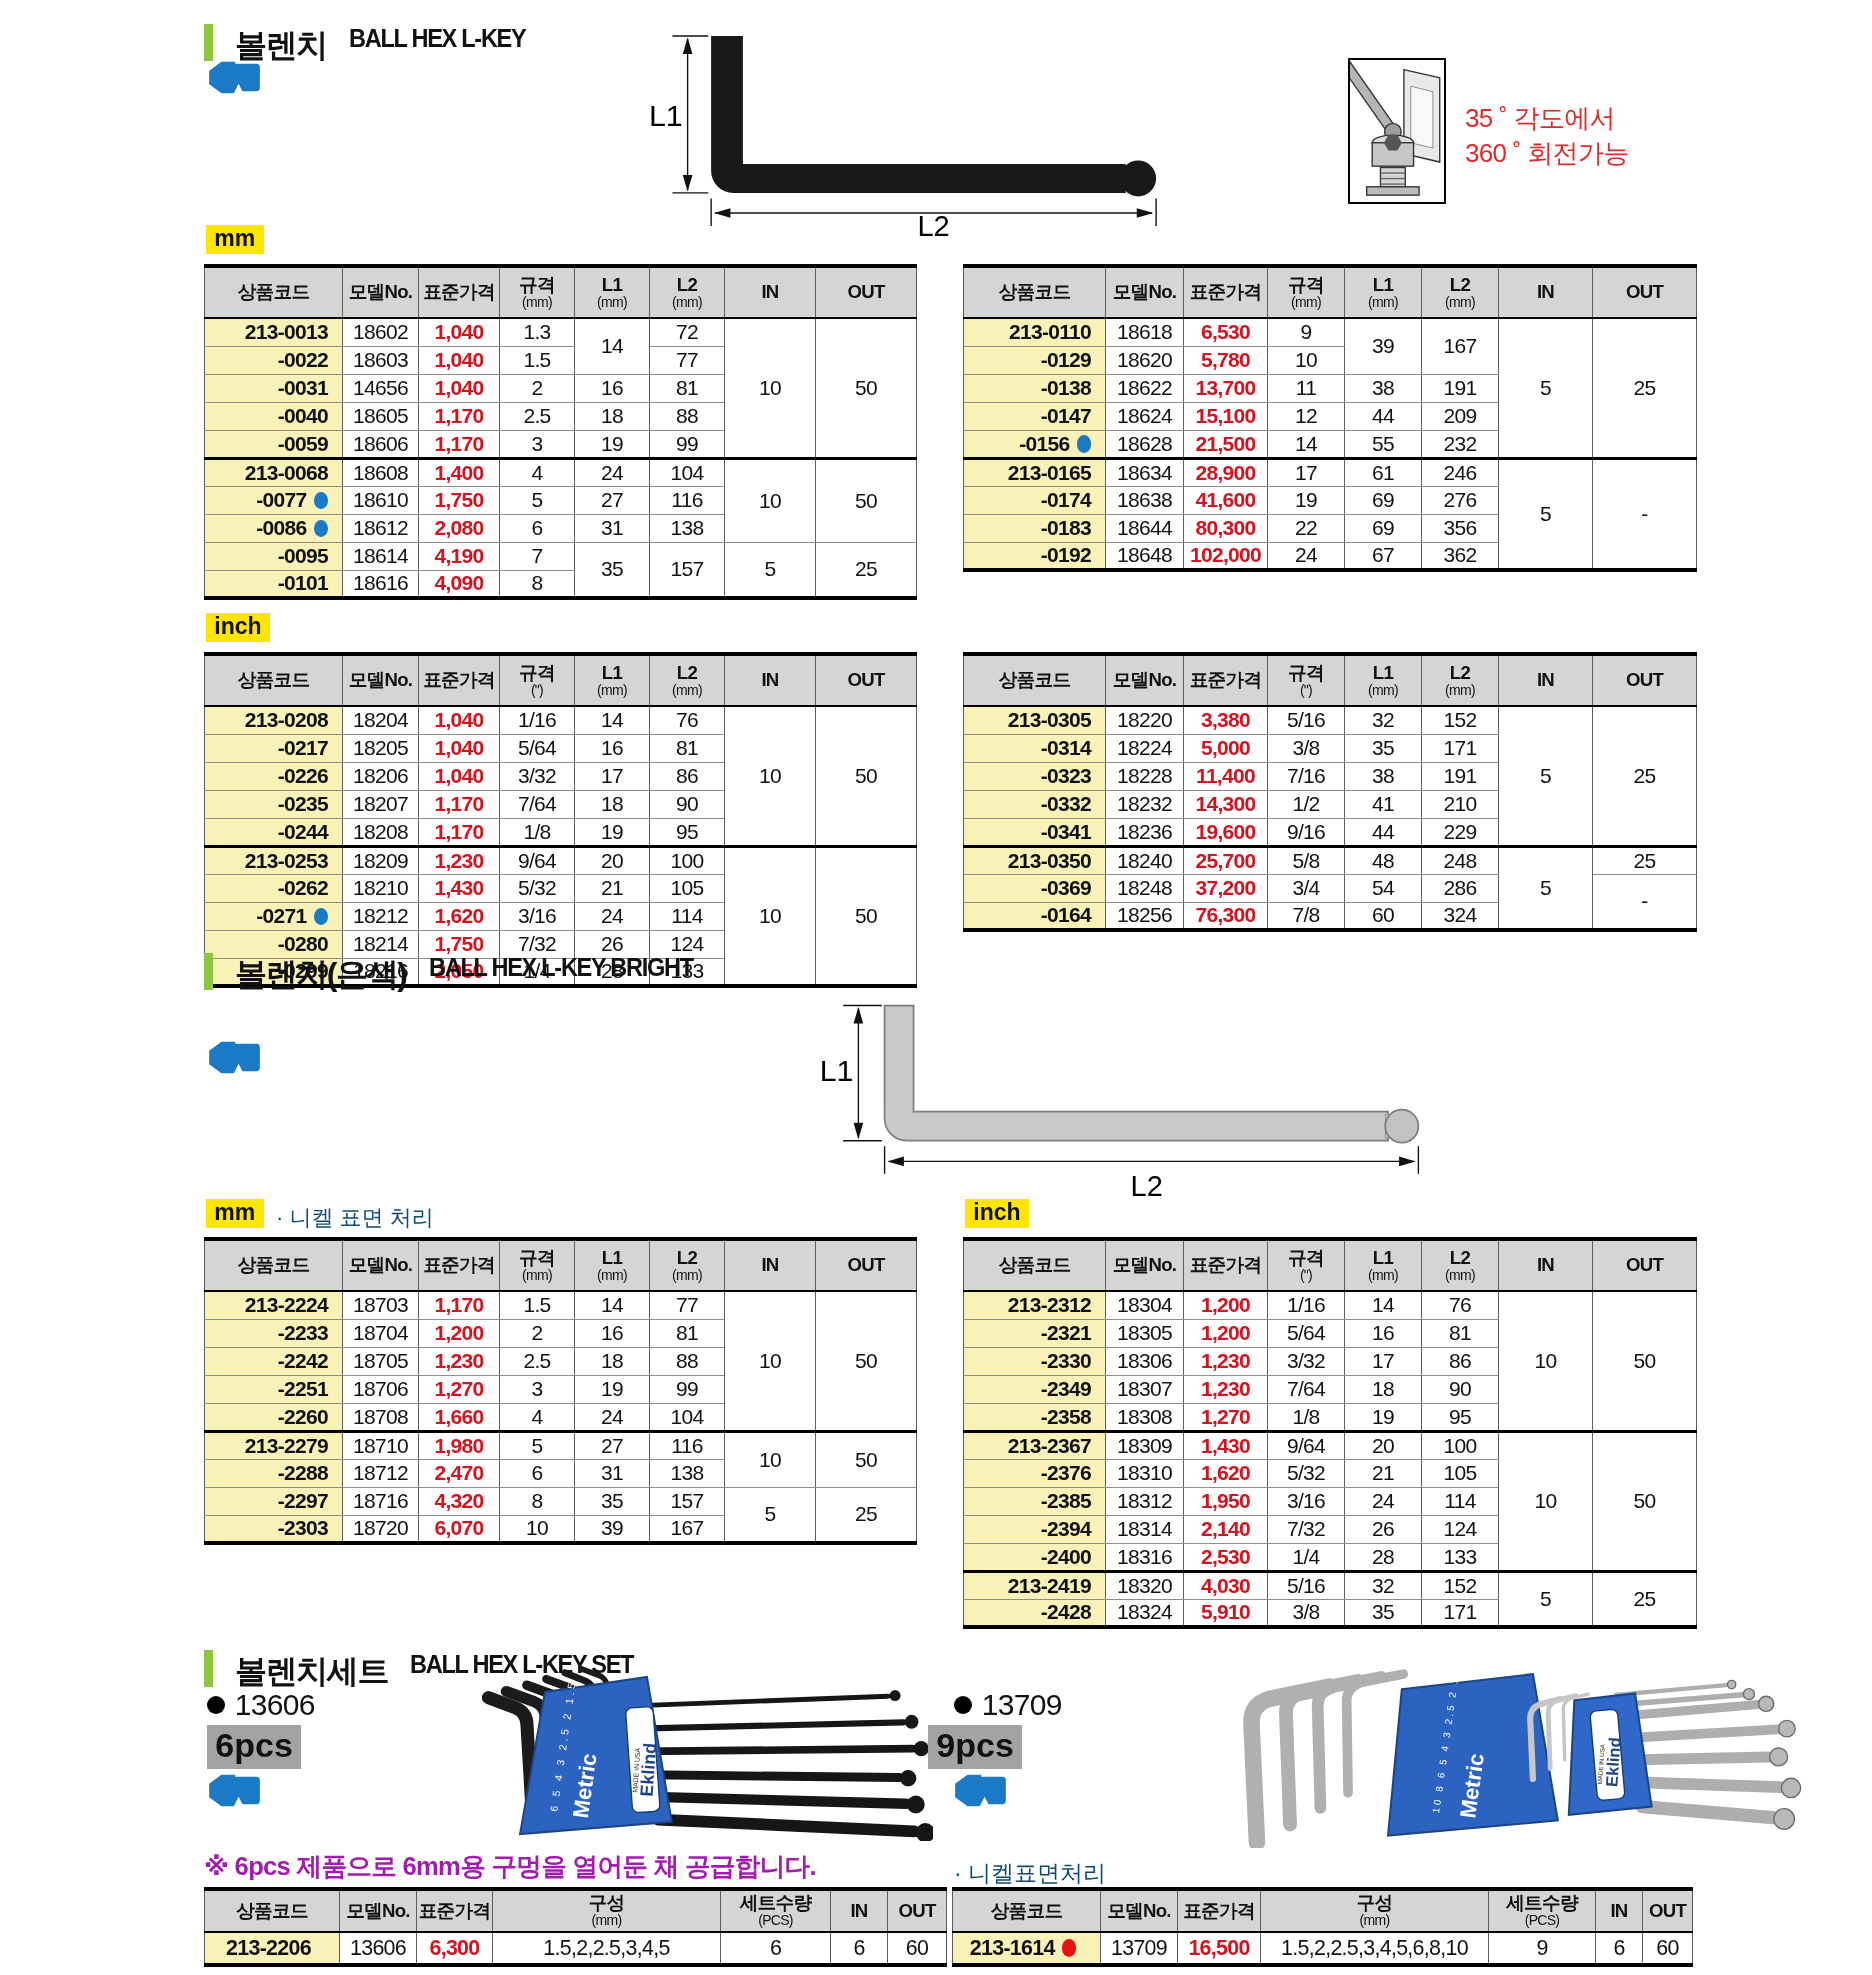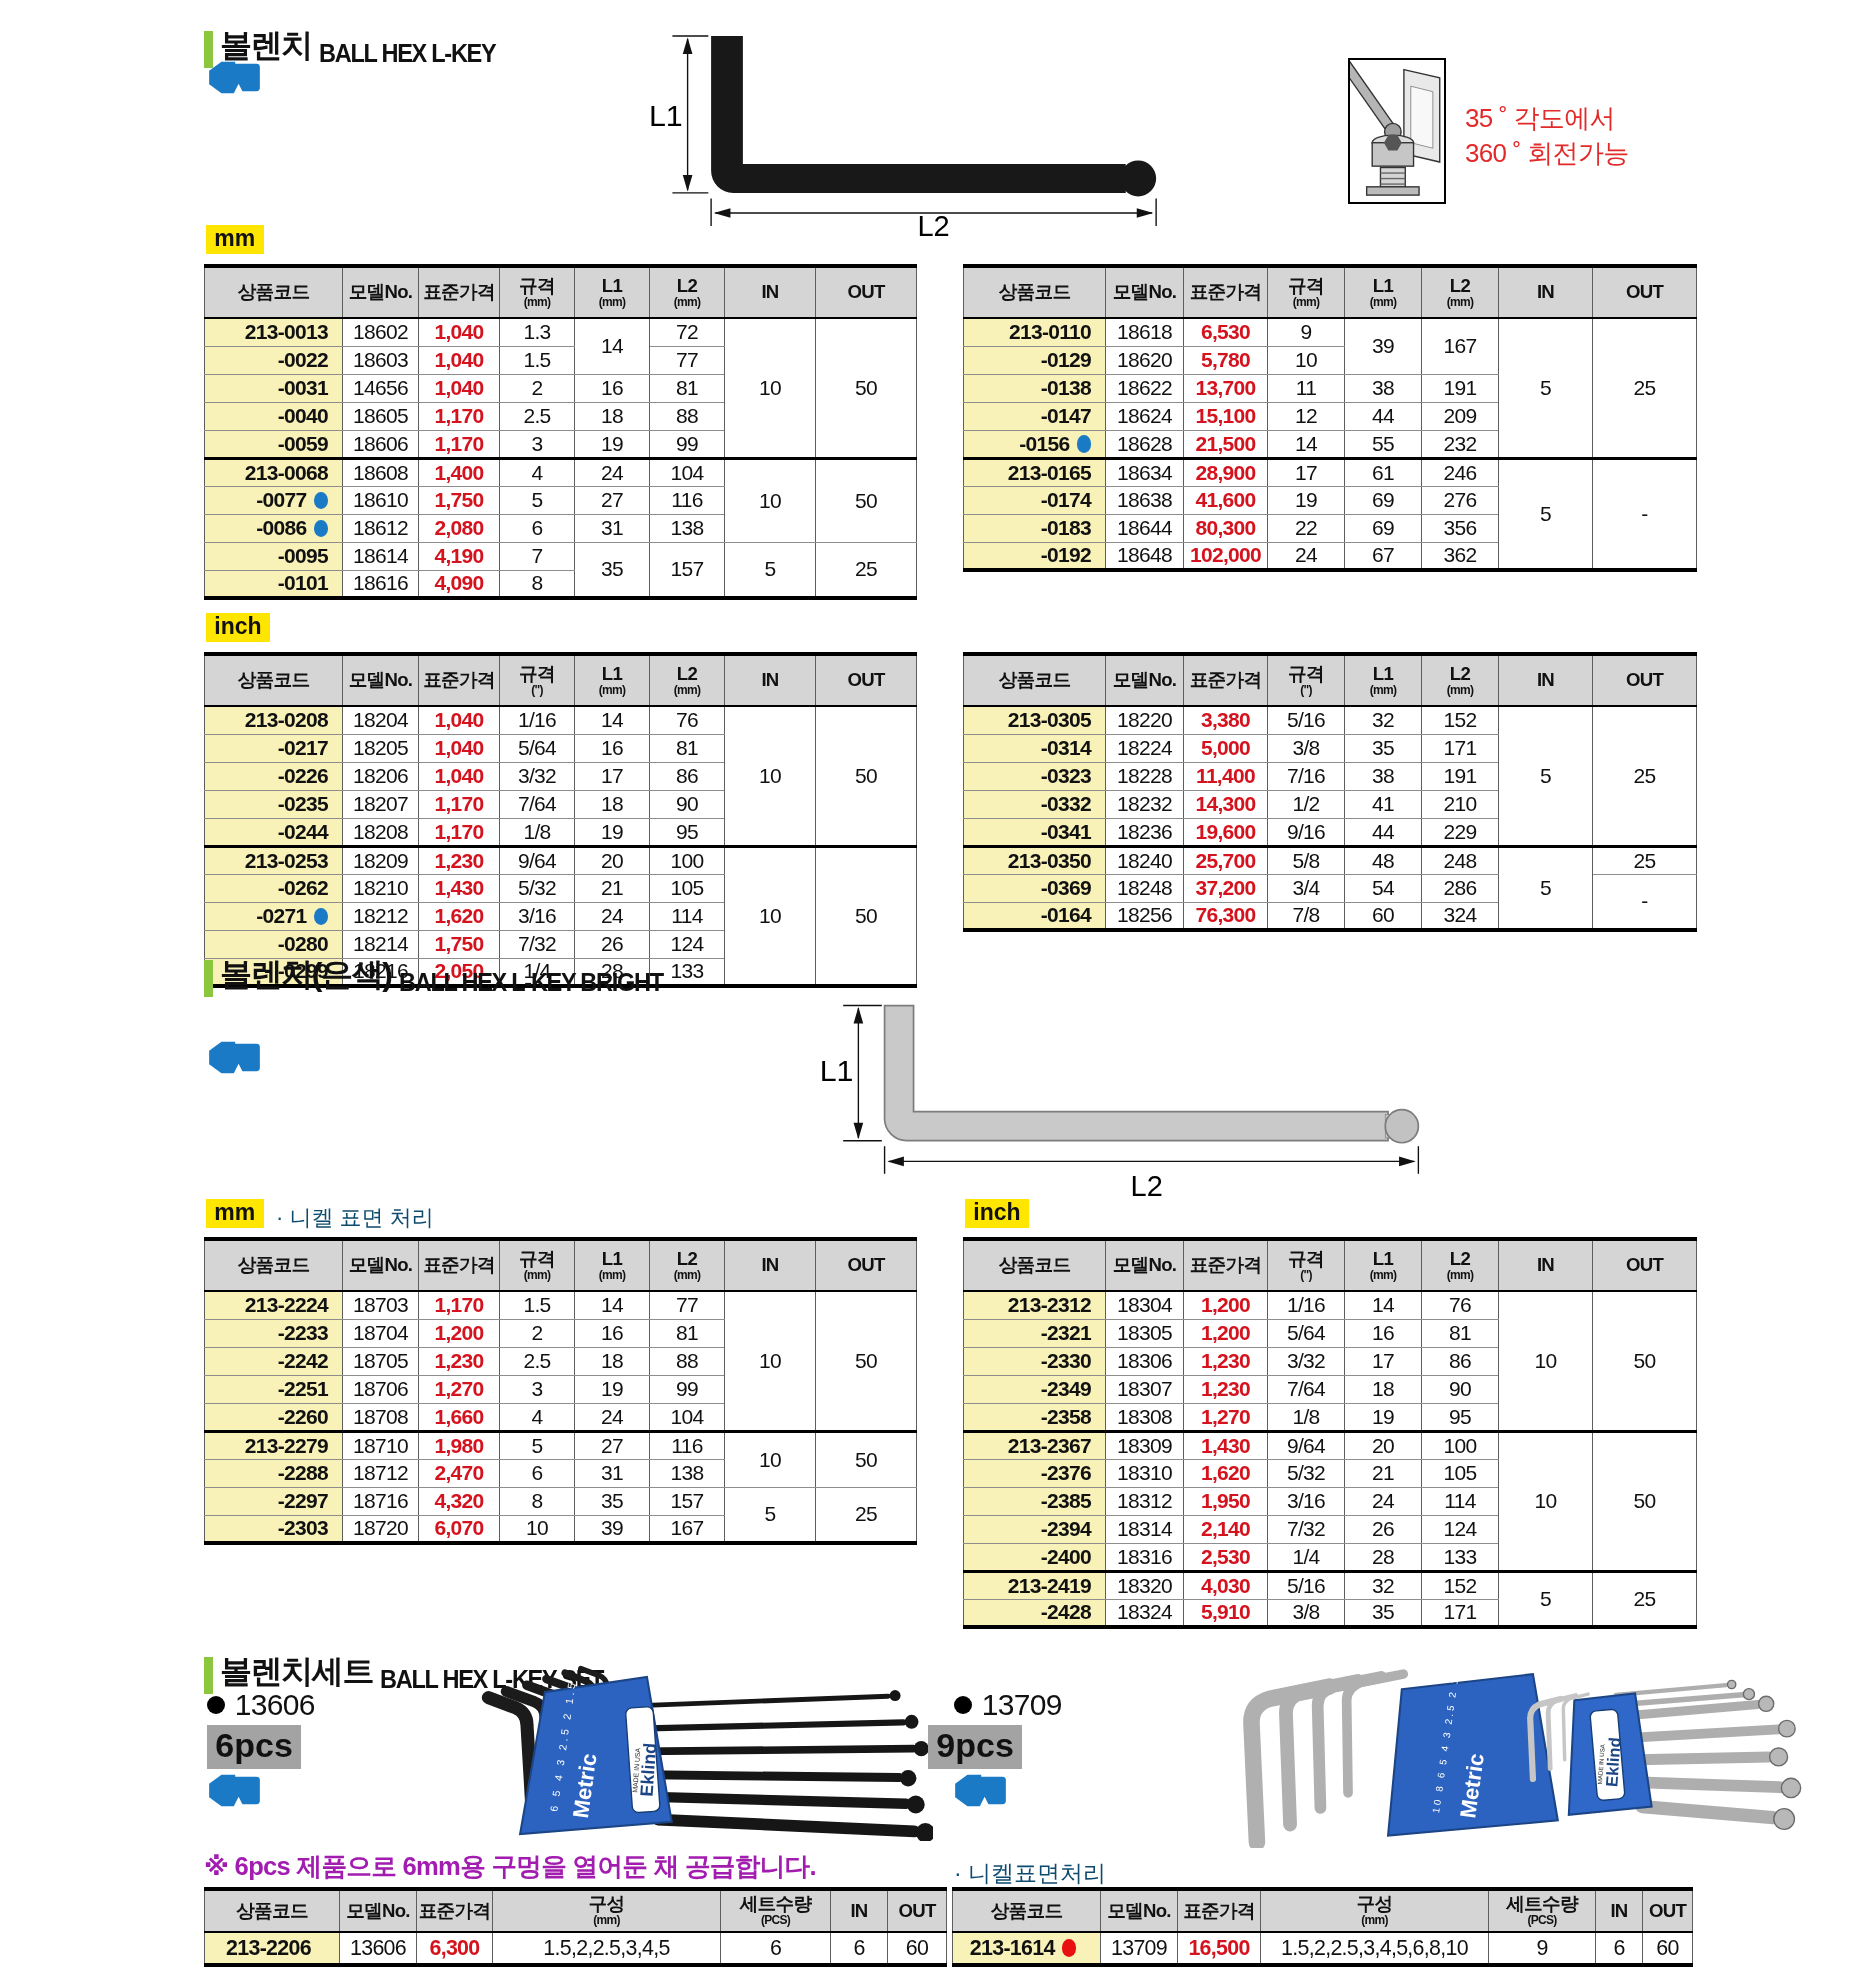--- a/index.html
+++ b/index.html
@@ -1,41 +1,41 @@
 <!DOCTYPE html>
 <html style="font-size:11px"><head>
 <meta charset="utf-8">
 <style>
   *{margin:0;padding:0;box-sizing:border-box}
   html,body{background:#fff}
   body{width:1873px;height:1975px;position:relative;font-family:"Liberation Sans","DejaVu Sans",sans-serif;color:#111;overflow:hidden}
   .abs{position:absolute}
 
   
-  .sec-header{display:flex;align-items:flex-end;gap:7px}
+  .sec-header{display:flex;align-items:flex-start;gap:22px}
   .gbar{width:9px;height:37px;background:#8cc63e}
   .tko{font-size:32px;font-weight:bold;letter-spacing:-1.4px;white-space:nowrap}
   .ten{font-size:25.6px;font-weight:bold;letter-spacing:-1.4px;white-space:nowrap;display:inline-block;transform:scaleX(.92);transform-origin:left center}
 
   
   .ylab{display:inline-block;background:#ffe600;font-size:23px;font-weight:bold;padding:1.4px 8.3px 3.5px;line-height:1.05}
 
   .note-plain{font-size:22px;color:#0c4a6e;white-space:nowrap}
   .warn-red{font-size:25.6px;font-weight:bold;color:#a21caf;letter-spacing:-0.7px;white-space:nowrap}
   .rot-text{font-size:26px;color:#e22a2a;line-height:1.35;white-space:nowrap;letter-spacing:-0.7px}
 
   .bullet{font-size:30px;letter-spacing:-0.7px;display:flex;align-items:center;gap:9.7px}
   .bullet .bdot-black{width:18px;height:18px;border-radius:50%;background:#000;display:inline-block}
   .pcs{display:inline-block;background:#a3a3a3;font-size:34px;font-weight:bold;padding:1.4px 8.3px 3.5px}
 
   
   table{border-collapse:collapse;table-layout:fixed;background:#fff;border-top:4.8px solid #000;border-bottom:4.8px solid #000}
   th{background:#d5d5d5;font-size:18.6px;font-weight:bold;height:52px;vertical-align:middle;text-align:center;
      border:1.4px solid #5e5e5e;border-top:4.8px solid #000;border-bottom:2.8px solid #000;line-height:1.02;letter-spacing:-0.7px}
-  th .unit{font-size:12px;font-weight:bold}
+  th .unit{font-size:14px;font-weight:normal}
   td{font-size:21px;height:28px;text-align:center;vertical-align:middle;border:1.4px solid #8d8d8d;
      border-left:1.4px solid #5e5e5e;border-right:1.4px solid #5e5e5e;letter-spacing:-0.7px;white-space:nowrap}
   td.c{background:#f8f2b8;font-weight:bold;text-align:right;padding-right:14px}
   td.p{color:#d5131e;font-weight:bold}
   tr.gtop td{border-top:3.5px solid #000}
   table.set th{height:43px}
   table.set td{height:33px;font-size:21.4px}
   table.set td.c{text-align:center;padding-right:7px}
   .dot{display:inline-block;width:14.5px;height:17.3px;border-radius:50%;margin-left:7px;vertical-align:-2.1px}
   .bdot{background:#1a7ac6}

